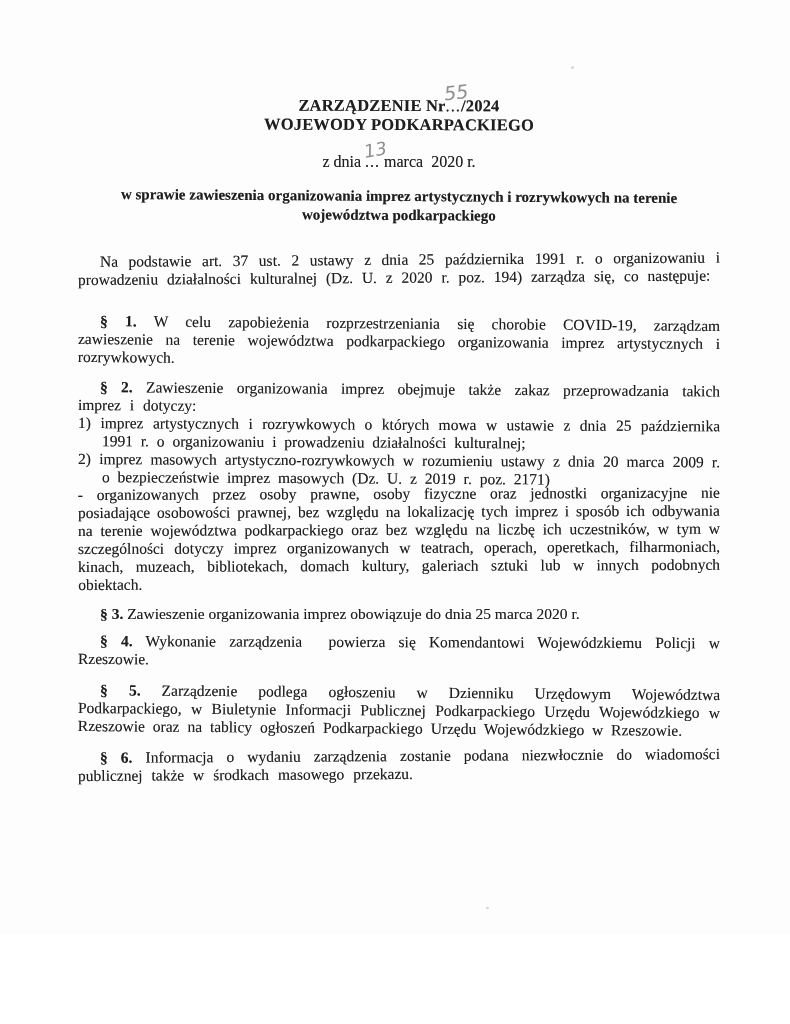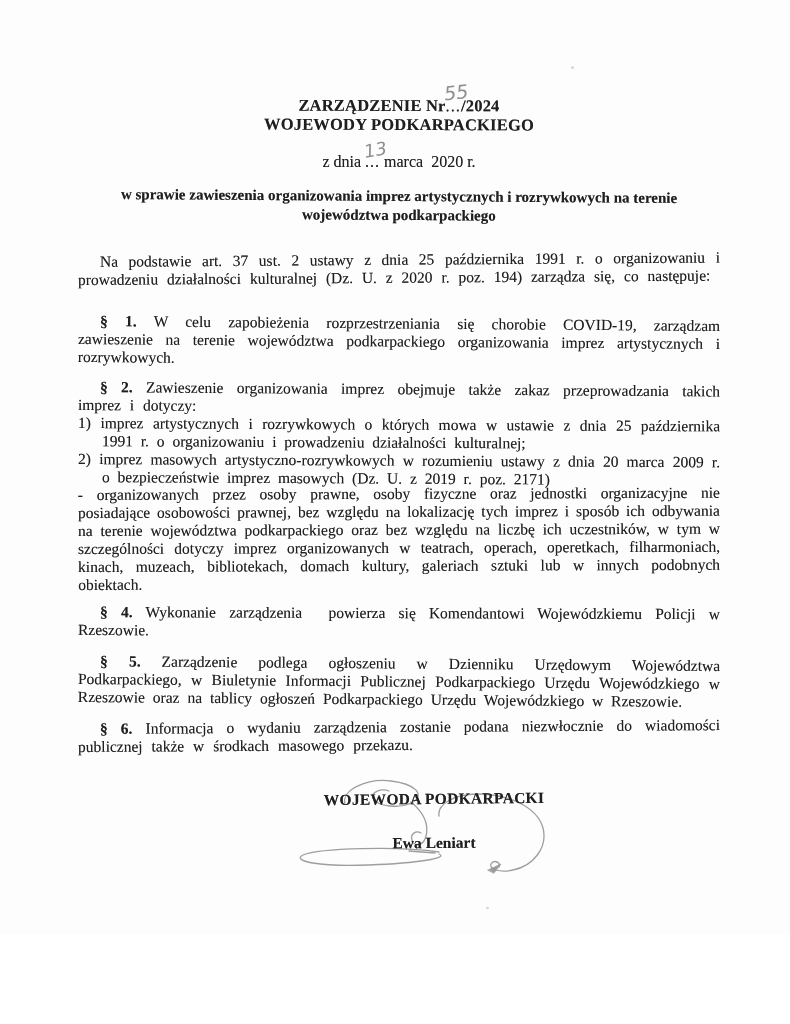--- a/index.html
+++ b/index.html
@@ -90,38 +90,27 @@
     <p class="para p-s1"><b class="snum">§ 1.</b> <span>W celu zapobieżenia rozprzestrzeniania się chorobie COVID-19, zarządzam zawieszenie na terenie województwa podkarpackiego organizowania imprez artystycznych i rozrywkowych.</span></p>
 
     <p class="para p-s2"><b class="snum">§ 2.</b> <span>Zawieszenie organizowania imprez obejmuje także zakaz przeprowadzania takich imprez i dotyczy:</span></p>
 
     <p class="para li"><span>1)</span> <span>imprez artystycznych i rozrywkowych o których mowa w ustawie z dnia 25 października 1991 r. o organizowaniu i prowadzeniu działalności kulturalnej;</span></p>
 
     <p class="para li"><span>2)</span> <span>imprez masowych artystyczno-rozrywkowych w rozumieniu ustawy z dnia 20 marca 2009 r. o bezpieczeństwie imprez masowych (Dz. U. z 2019 r. poz. 2171)</span></p>
 
     <p class="para p-dash"><span>-</span> <span>organizowanych przez osoby prawne, osoby fizyczne oraz jednostki organizacyjne nie posiadające osobowości prawnej, bez względu na lokalizację tych imprez i sposób ich odbywania na terenie województwa podkarpackiego oraz bez względu na liczbę ich uczestników, w tym w szczególności dotyczy imprez organizowanych w teatrach, operach, operetkach, filharmoniach, kinach, muzeach, bibliotekach, domach kultury, galeriach sztuki lub w innych podobnych obiektach.</span></p>
 
+    <p class="para p-s3"><b class="snum">§ 3.</b> <span>Zawieszenie organizowania imprez obowiązuje do dnia 25 marca 2020 r.</span></p>
 
     <p class="para p-s4"><b class="snum">§ 4.</b> <span>Wykonanie zarządzenia &nbsp;powierza się Komendantowi Wojewódzkiemu Policji w Rzeszowie.</span></p>
 
     <p class="para p-s5"><b class="snum">§ 5.</b> <span>Zarządzenie podlega ogłoszeniu w Dzienniku Urzędowym Województwa Podkarpackiego, w Biuletynie Informacji Publicznej Podkarpackiego Urzędu Wojewódzkiego w Rzeszowie oraz na tablicy ogłoszeń Podkarpackiego Urzędu Wojewódzkiego w Rzeszowie.</span></p>
 
     <p class="para p-s6"><b class="snum">§ 6.</b> <span>Informacja o wydaniu zarządzenia zostanie podana niezwłocznie do wiadomości publicznej także w środkach masowego przekazu.</span></p>
 
 
-    <div class="sig-block">
-      <svg class="sig-svg" viewBox="0 0 290 110" aria-hidden="true">
-        <path d="M 56,30 C 52,16 78,4 102,7 C 126,10 136,20 124,28 C 112,35 88,33 84,24 C 82,18 92,14 100,17"></path>
-        <path d="M 122,28 C 134,38 140,50 137,62 C 135,71 126,74 123,66 C 121,60 127,56 132,59"></path>
-        <path d="M 150,78 C 110,72 30,74 14,81 C 2,87 30,93 80,91 C 130,89 160,84 150,80"></path>
-        <path d="M 150,42 C 148,30 166,20 188,20 C 218,20 248,32 254,54 C 259,74 244,92 224,96 C 210,99 200,95 202,90 C 204,86 212,87 210,93"></path>
-        <path d="M 120,77 L 146,79"></path>
-        <path class="hook" d="M 199,96 L 212,90 L 205,99 Z"></path>
-      </svg>
-      <div class="sig-title">WOJEWODA PODKARPACKI</div>
-      <div class="sig-name">Ewa Leniart</div>
-    </div>
 
   </div>
 
   <div class="speck speck-1"></div>
   <div class="speck speck-2"></div>
 </div>
 
 </body></html>

